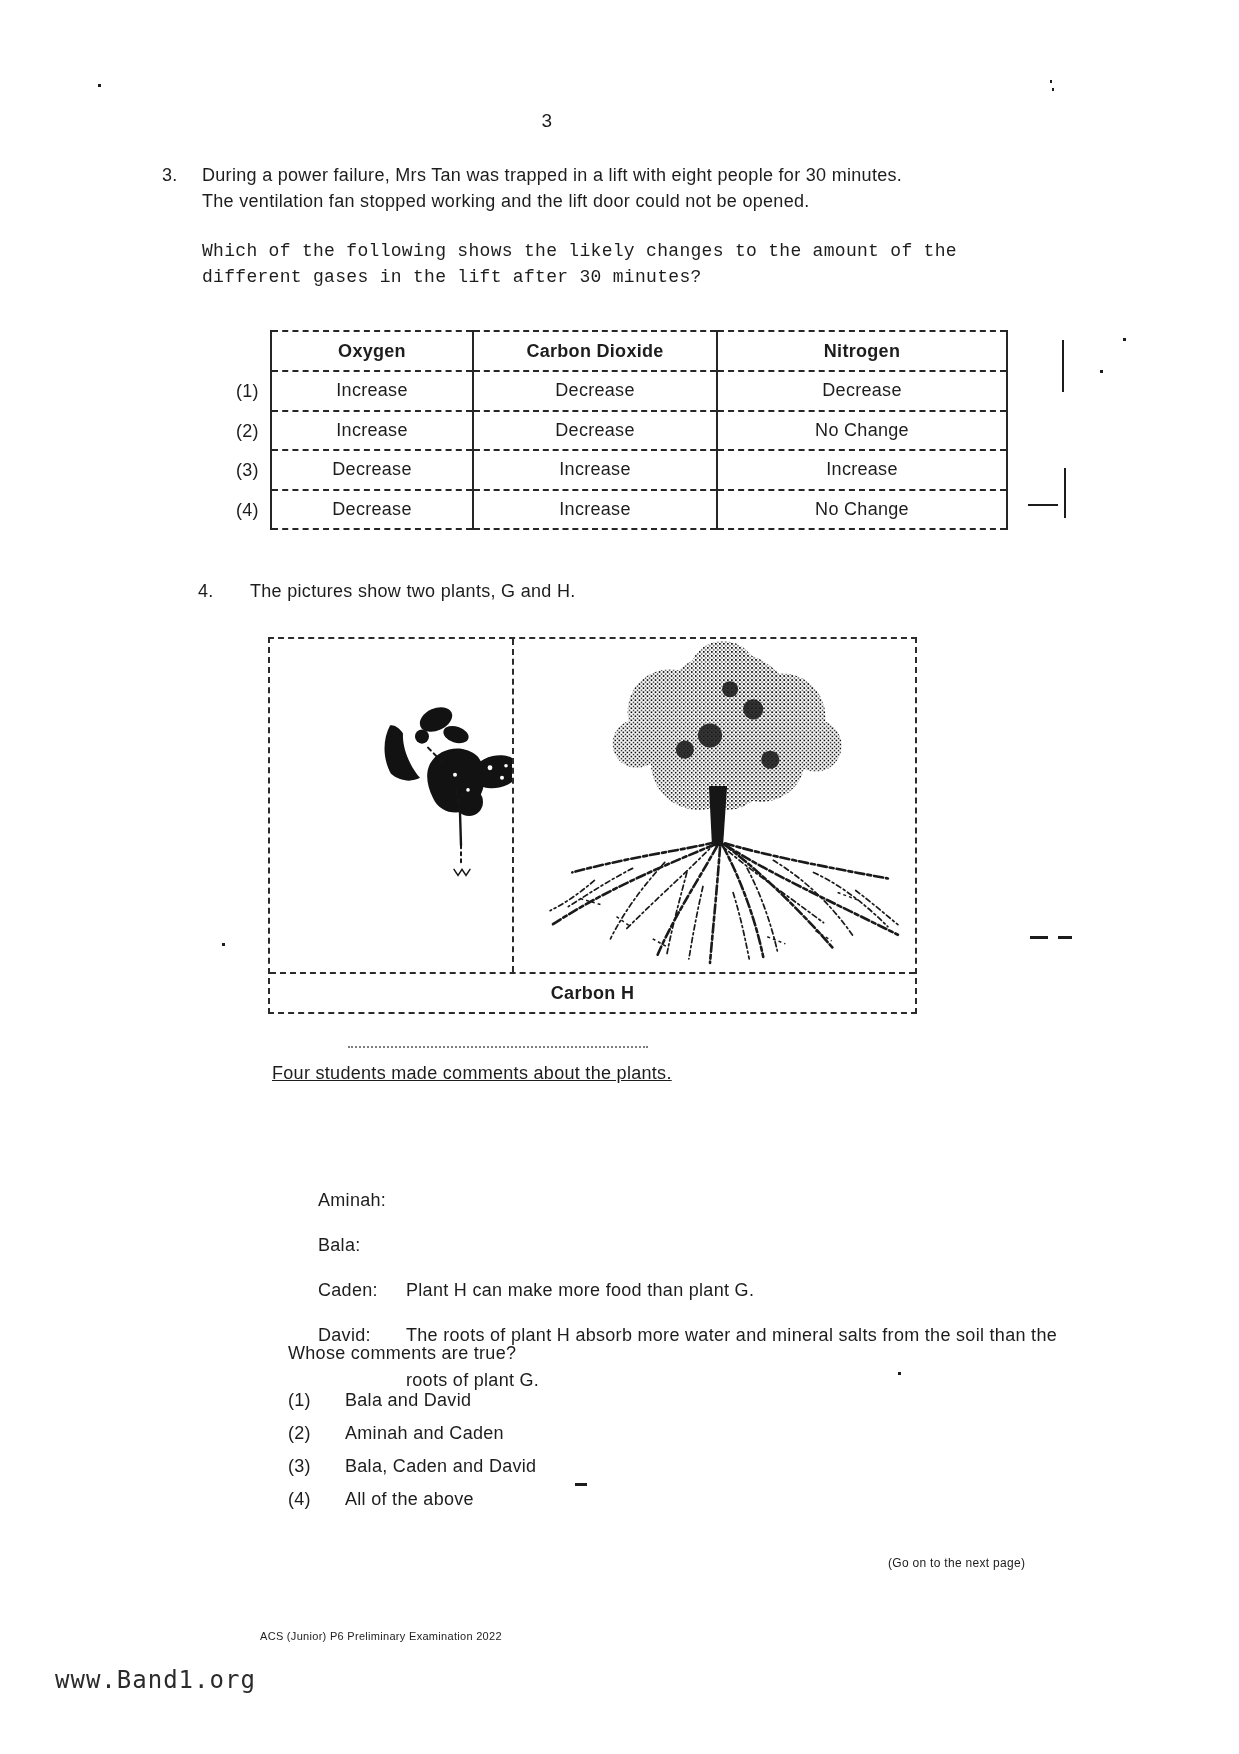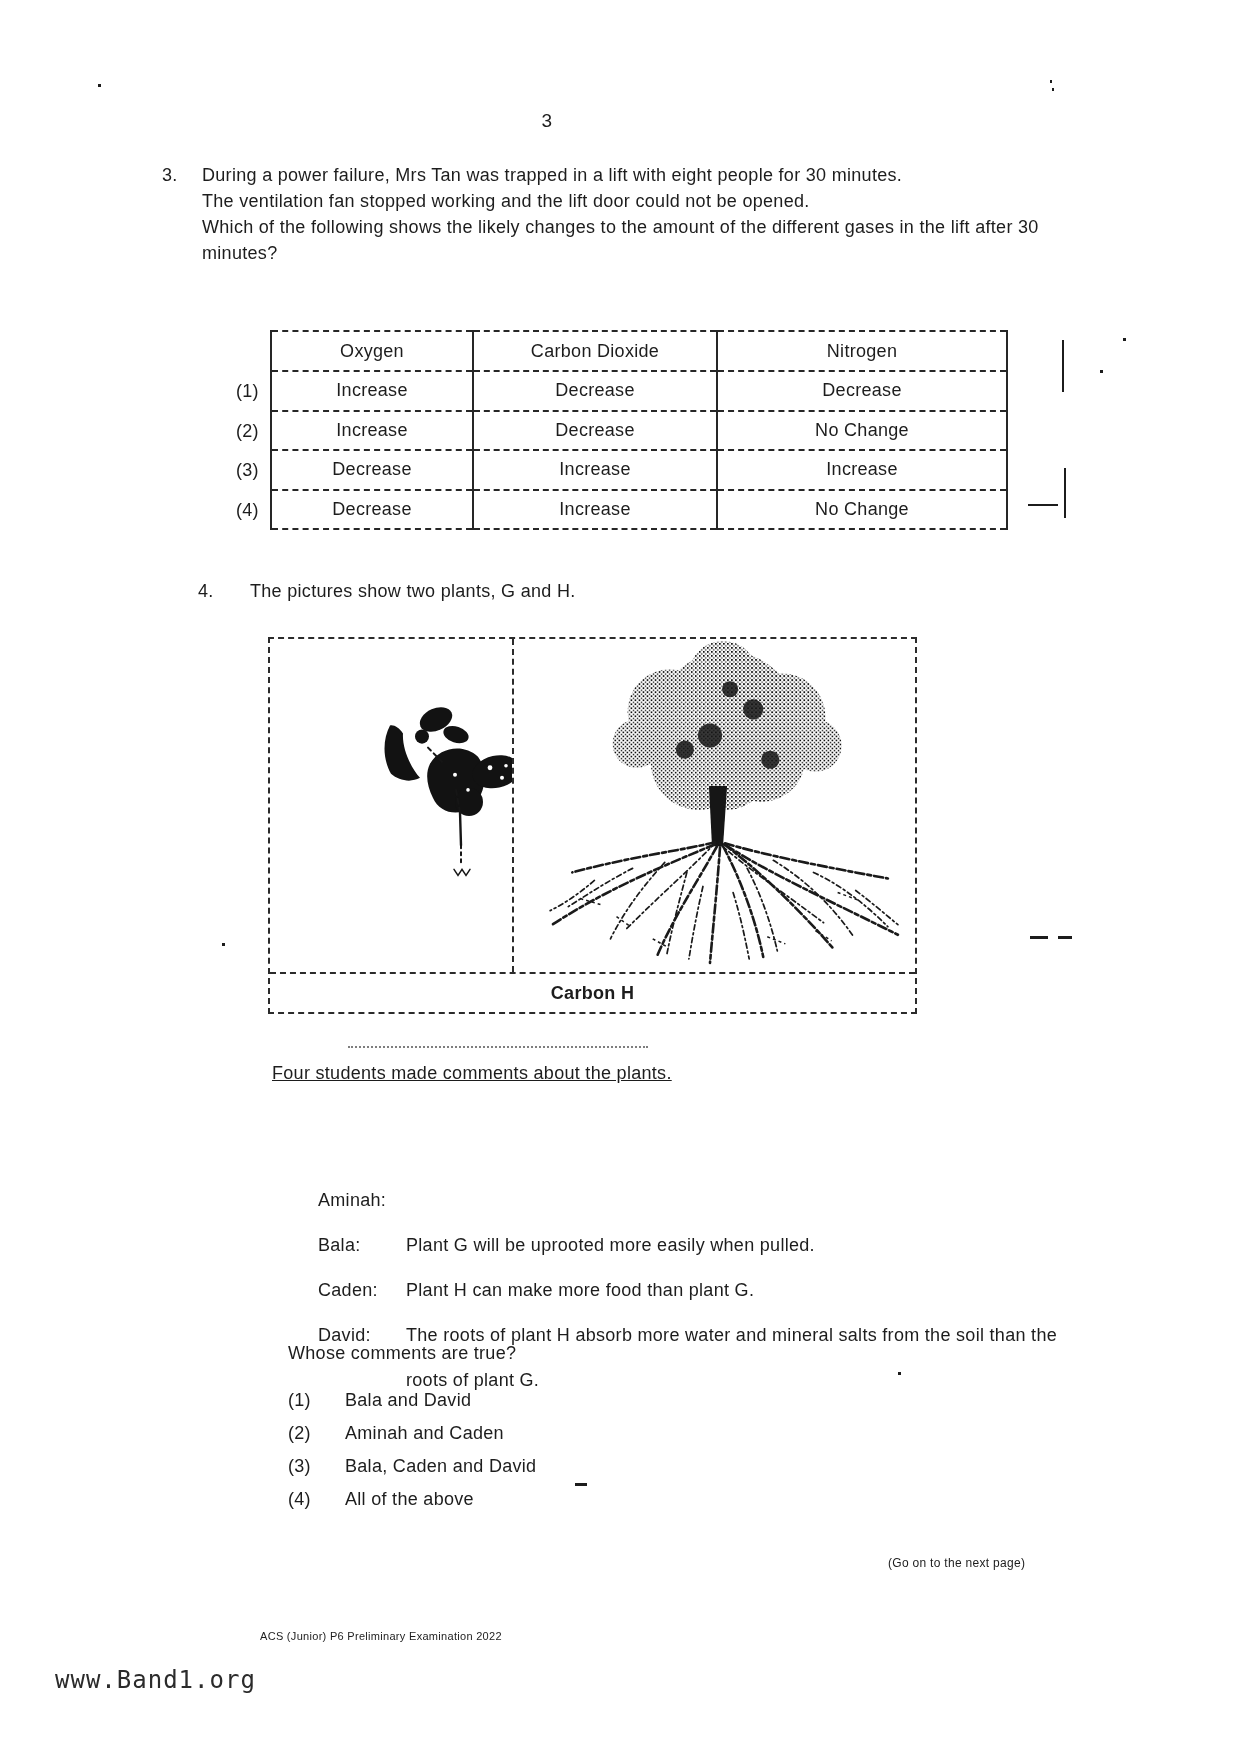--- a/index.html
+++ b/index.html
@@ -9,32 +9,32 @@
     font-family:"Liberation Sans", sans-serif;
     color:#1d1d1d; font-size:18px; letter-spacing:0.3px;
   }
   .abs{position:absolute;}
   .pagenum{top:110px; left:0; width:1094px; text-align:center; font-size:19px;}
   
   .qrow{display:flex; align-items:flex-start;}
   .qnum{flex:0 0 40px;}
   .q4num{flex:0 0 52px;}
   .qline{line-height:26px; white-space:nowrap;}
-  .qprompt{line-height:26px; width:850px; }
+  .qprompt{line-height:26px; width:850px; margin-top:24px;font-family:Liberation Mono, monospace;}
   
   .tablewrap{top:330px; left:236px; display:flex;}
   .rowlabels{width:34px; padding-top:42px; display:flex; flex-direction:column;}
   .rowlabel{height:39.5px; display:flex; align-items:center; justify-content:flex-start;}
   table.gas{border-collapse:collapse; table-layout:fixed;}
   table.gas th, table.gas td{
     border-left:2px solid #262626; border-right:2px solid #262626;
     border-top:2px dashed #262626; border-bottom:2px dashed #262626;
     text-align:center; font-size:18px; padding:0;
   }
-  table.gas th{height:38px; font-weight:normal;margin-left:32px;}
+  table.gas th{height:38px; font-weight:bold;margin-left:32px;}
   table.gas td{height:37.5px; font-weight:normal;}
   .c-ox{width:202px;} .c-co2{width:244px;} .c-n{width:290px;}
   
   .figure{top:637px; left:268px; width:645px; height:373px; border:2px dashed #2b2b2b; display:flex; flex-direction:column;}
   .fig-panels{flex:1 1 auto; display:flex; min-height:0;}
   .fig-left{flex:0 0 242px; border-right:2px dashed #2b2b2b; position:relative;}
   .fig-right{flex:1 1 auto; position:relative;}
   .fig-labels{flex:0 0 38px; border-top:2px dashed #2b2b2b; display:flex;}
   .fig-label-left{flex:0 0 242px; border-right:2px dashed #2b2b2b; display:flex; align-items:center; justify-content:center; font-weight:bold;}
   .fig-label-right{flex:1 1 auto; display:flex; align-items:center; justify-content:center; font-weight:bold;}
@@ -213,21 +213,20 @@
 
   <div class="dotted-artifact" style="top:1046px; left:348px;"></div>
   <div class="abs comments-intro">Four students made comments about the plants.</div>
 
   <div class="abs comments">
     <div class="comment">
       <div class="comment-name">Aminah:</div>
     </div>
     <div class="comment">
       <div class="comment-name">Bala:</div>
-      <div class="comment-text">Plant G will be uprooted more easily when pulled.</div>
     </div>
     <div class="comment">
       <div class="comment-name">Caden:</div>
       <div class="comment-text">Plant H can make more food than plant G.</div>
     </div>
     <div class="comment">
       <div class="comment-name">David:</div>
       <div class="comment-text">The roots of plant H absorb more water and mineral salts from the soil than the roots of plant G.</div>
     </div>
   </div>

